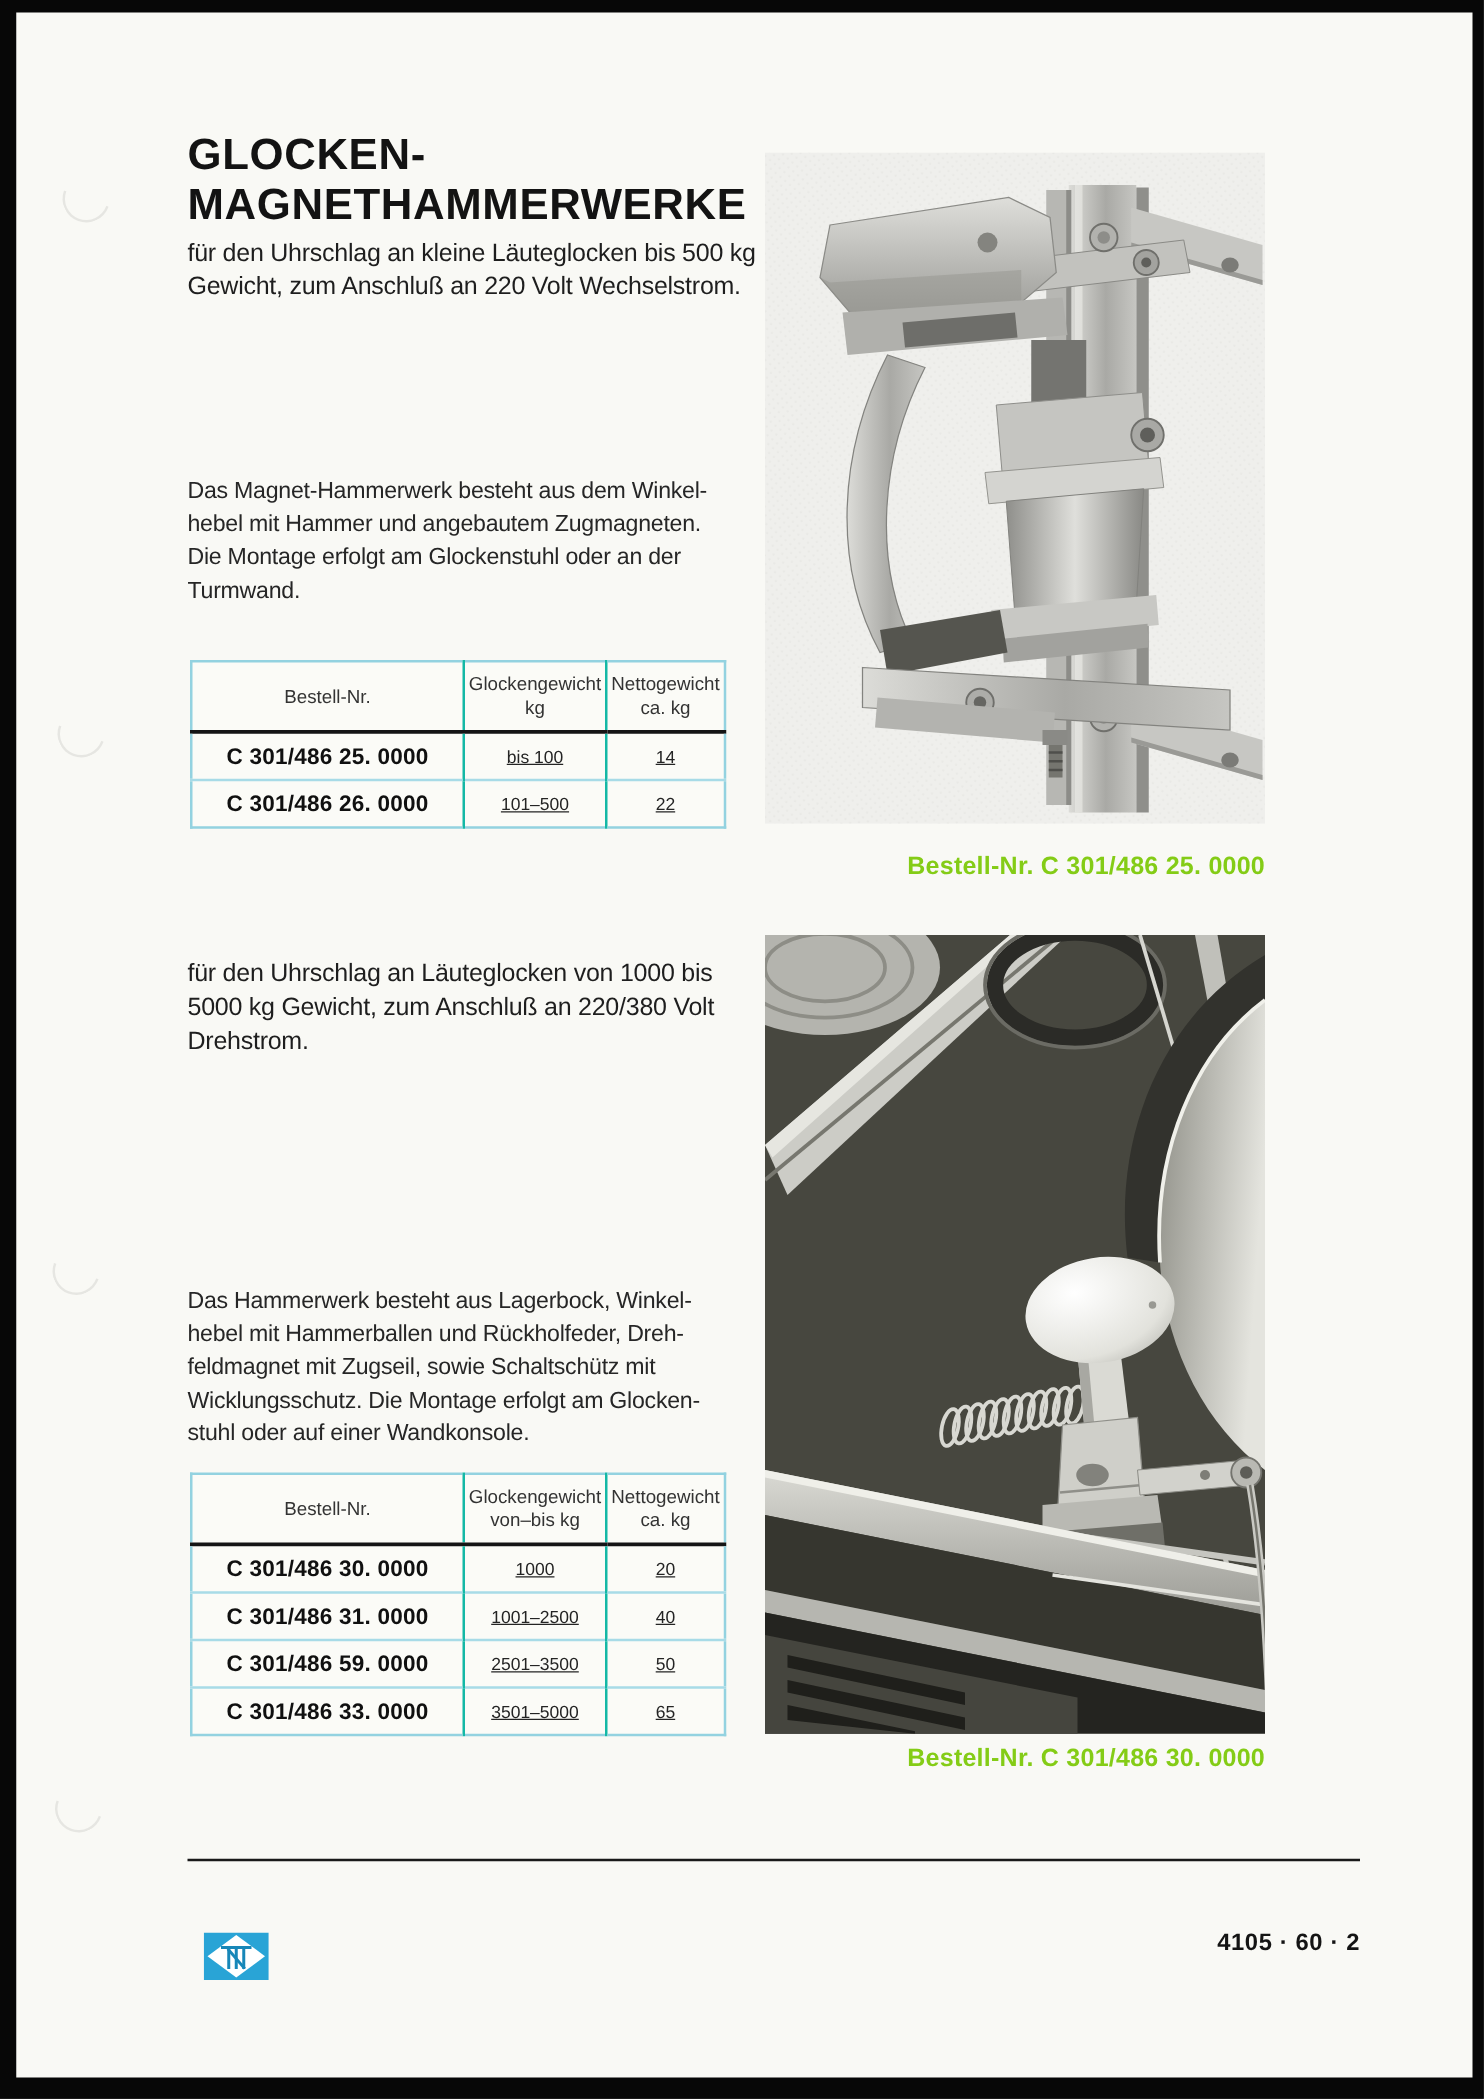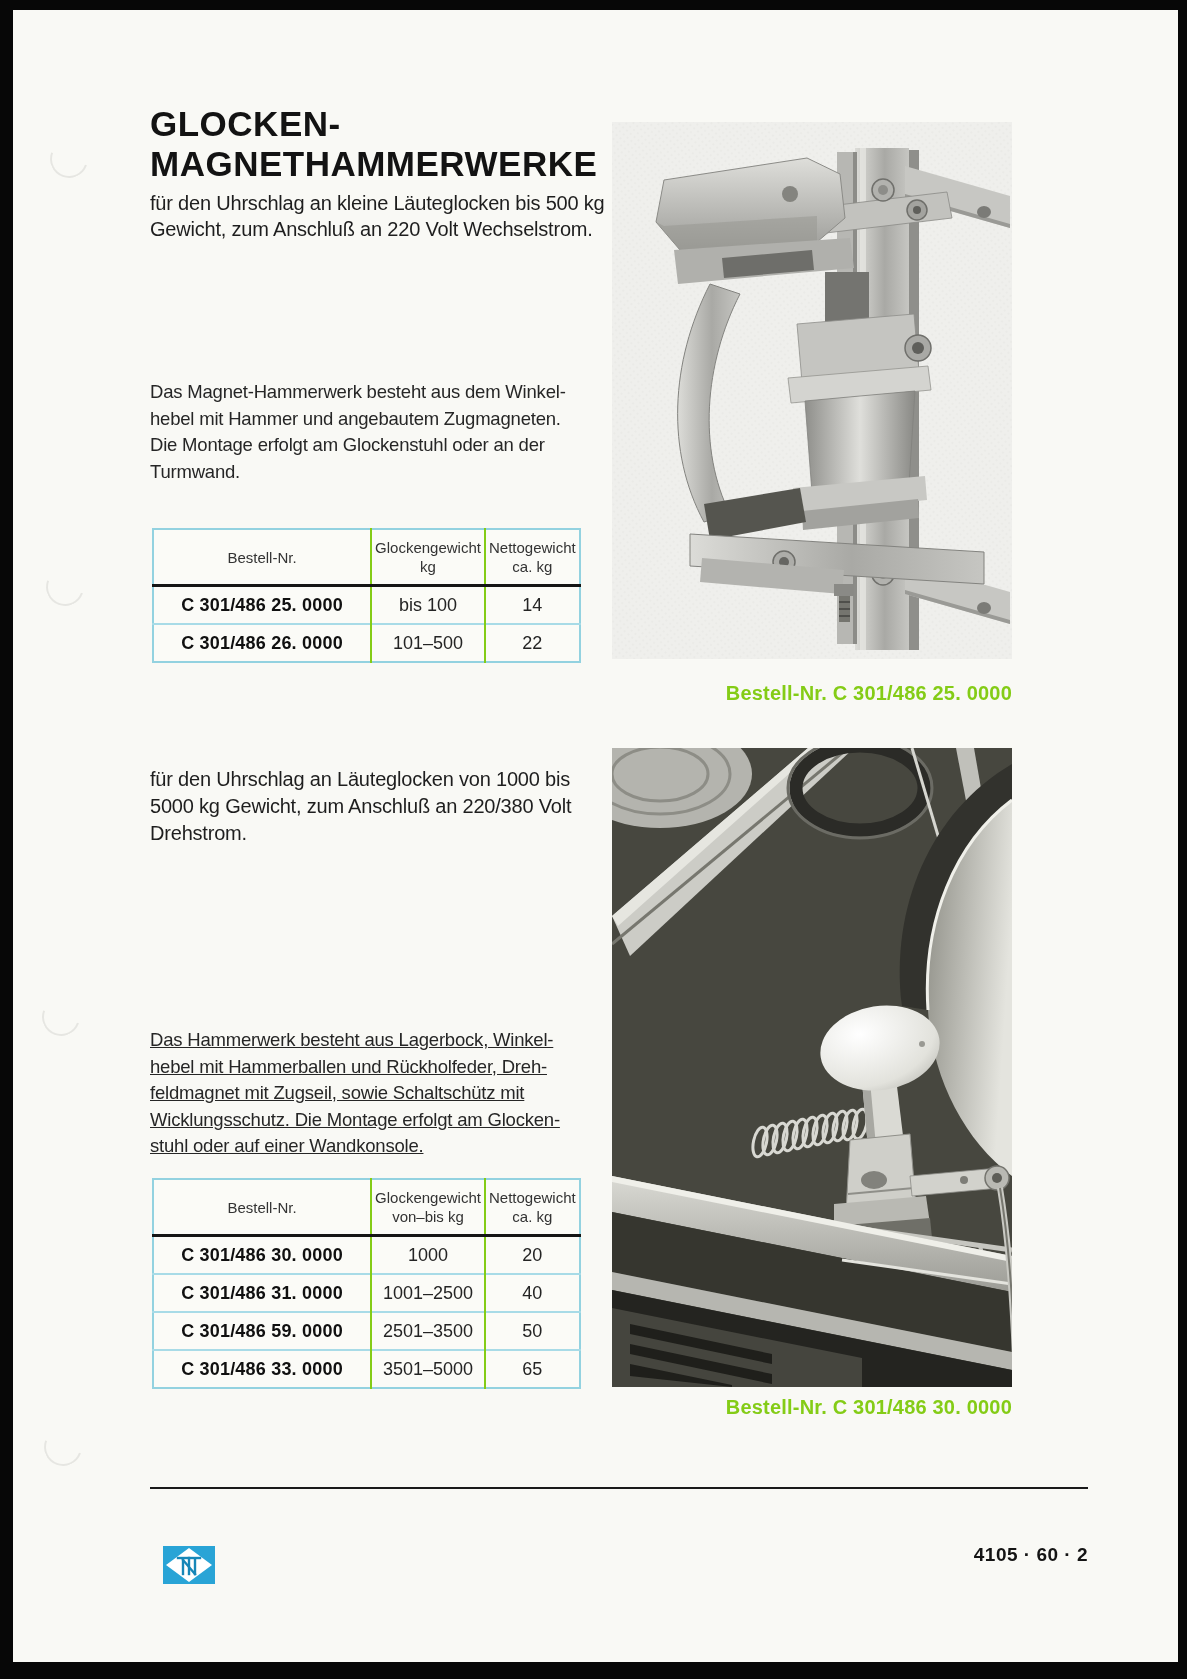--- a/index.html
+++ b/index.html
@@ -17,33 +17,33 @@
   .page-title { position:absolute; left:150px; top:104px;
     font-size:35px; font-weight:bold; letter-spacing:0.5px; line-height:40px; color:#131313; white-space:nowrap; }
 
   .para { position:absolute; left:150px; color:#1e1e1e; }
   .para .ln { white-space:nowrap; }
   .b18 { font-size:20px; font-weight:normal; line-height:26px; letter-spacing:-0.2px; }
   .r18 { font-size:18.5px; font-weight:normal; line-height:26.5px; letter-spacing:-0.2px; color:#262626; }
   #intro1 { top:190px; }
   #para1  { top:379px; }
   #intro2 { top:766px; line-height:27px; }
-  #para2  { top:1027px;text-decoration:underline; }
+  #para2  { top:1027px; }
 
   table.spec-table { position:absolute; left:152px; border-collapse:collapse;
     background:#fbfbf7; border:2px solid #93d2e0; table-layout:fixed;padding-left:48px; }
   #table1 { top:528px; }
   #table2 { top:1178px; }
   .spec-table col.c1 { width:218px; } .spec-table col.c2 { width:114px; } .spec-table col.c3 { width:81px; }
   .spec-table th { font-weight:normal; font-size:15px; line-height:19px; color:#333;
     text-align:center; vertical-align:middle; padding:8px 3px; border-bottom:3px solid #151515; }
-  .spec-table th + th, .spec-table td + td { border-left:2px solid #84cc16; }
+  .spec-table th + th, .spec-table td + td { border-left:2px solid #14b8a6; }
   .spec-table td { border-top:2px solid #a8dbe7; height:36px; text-align:center; vertical-align:middle; padding:0 3px; }
   td.bestell { font-size:18px; font-weight:bold; color:#101010; letter-spacing:0.2px; }
-  td.val { font-size:18px; color:#242424; }
+  td.val { font-size:14px; color:#242424;text-decoration:underline; }
 
   .photo { position:absolute; left:612px; width:400px; }
   #photo1 { top:122px; height:537px; }
   #photo2 { top:748px; height:639px; }
   .photo svg { display:block; width:100%; height:100%; }
 
   .photo-caption { position:absolute; left:612px; width:400px; text-align:right;
     font-size:20px; font-weight:bold; color:#84cc16; letter-spacing:0.2px; white-space:nowrap; }
   #caption1 { top:682px; }
   #caption2 { top:1396px; }

